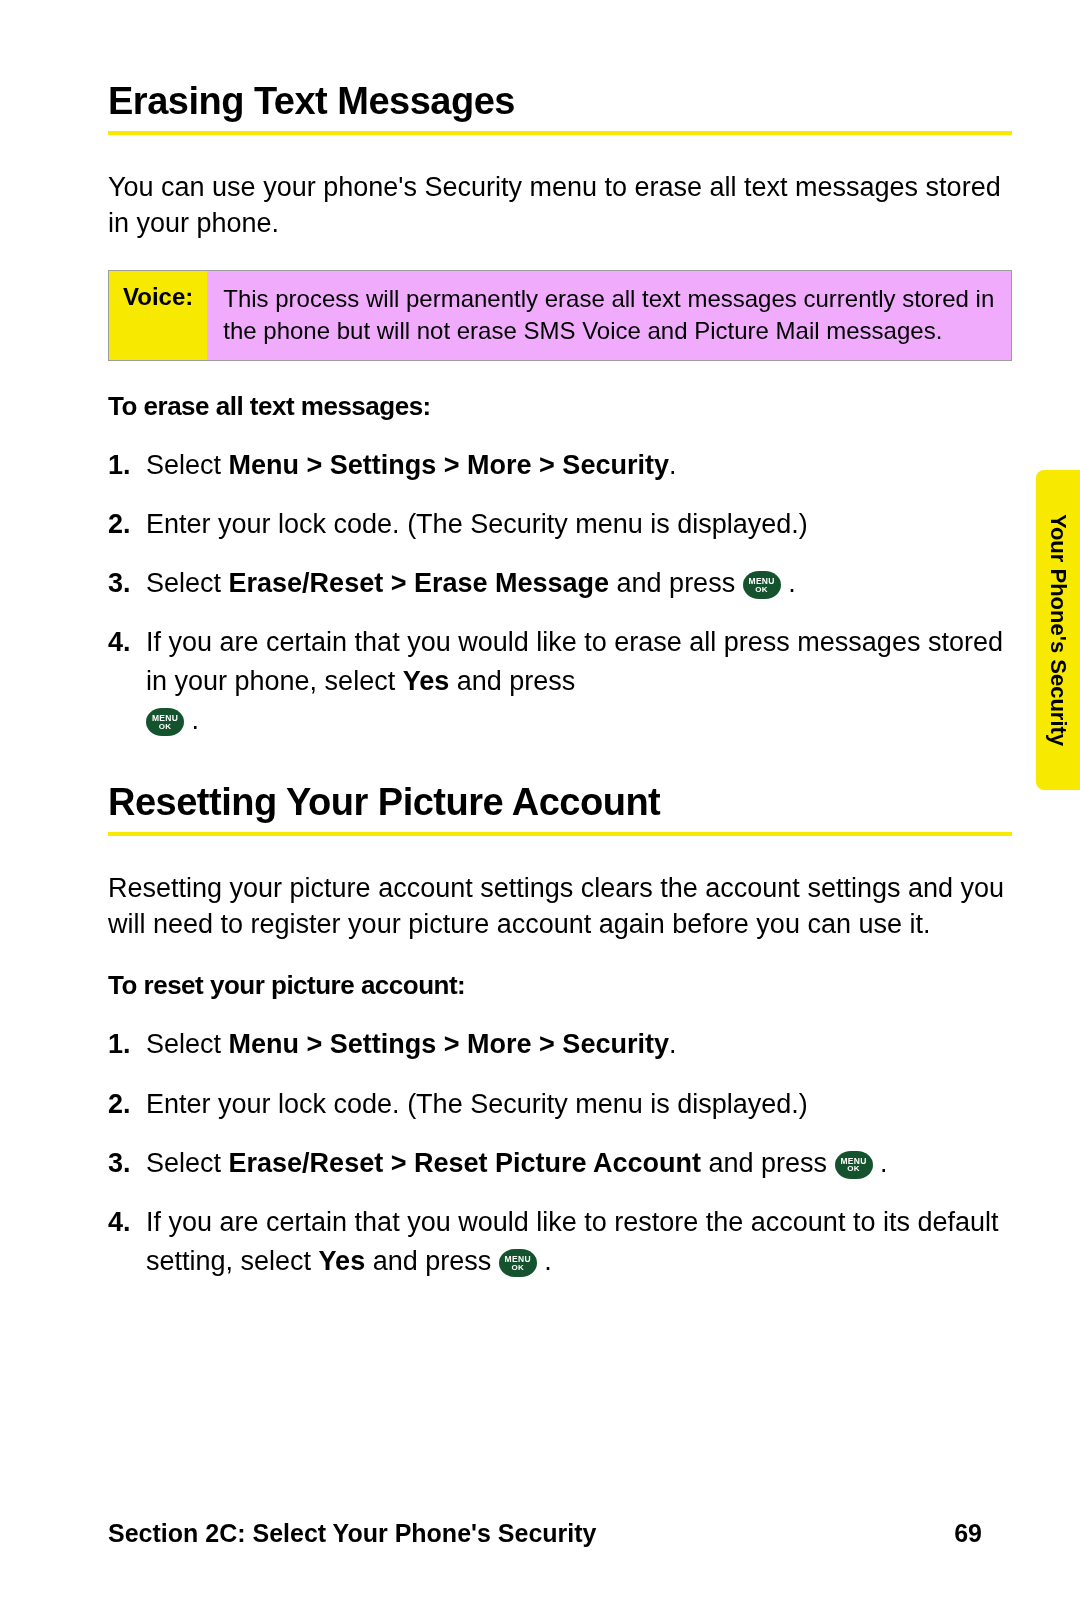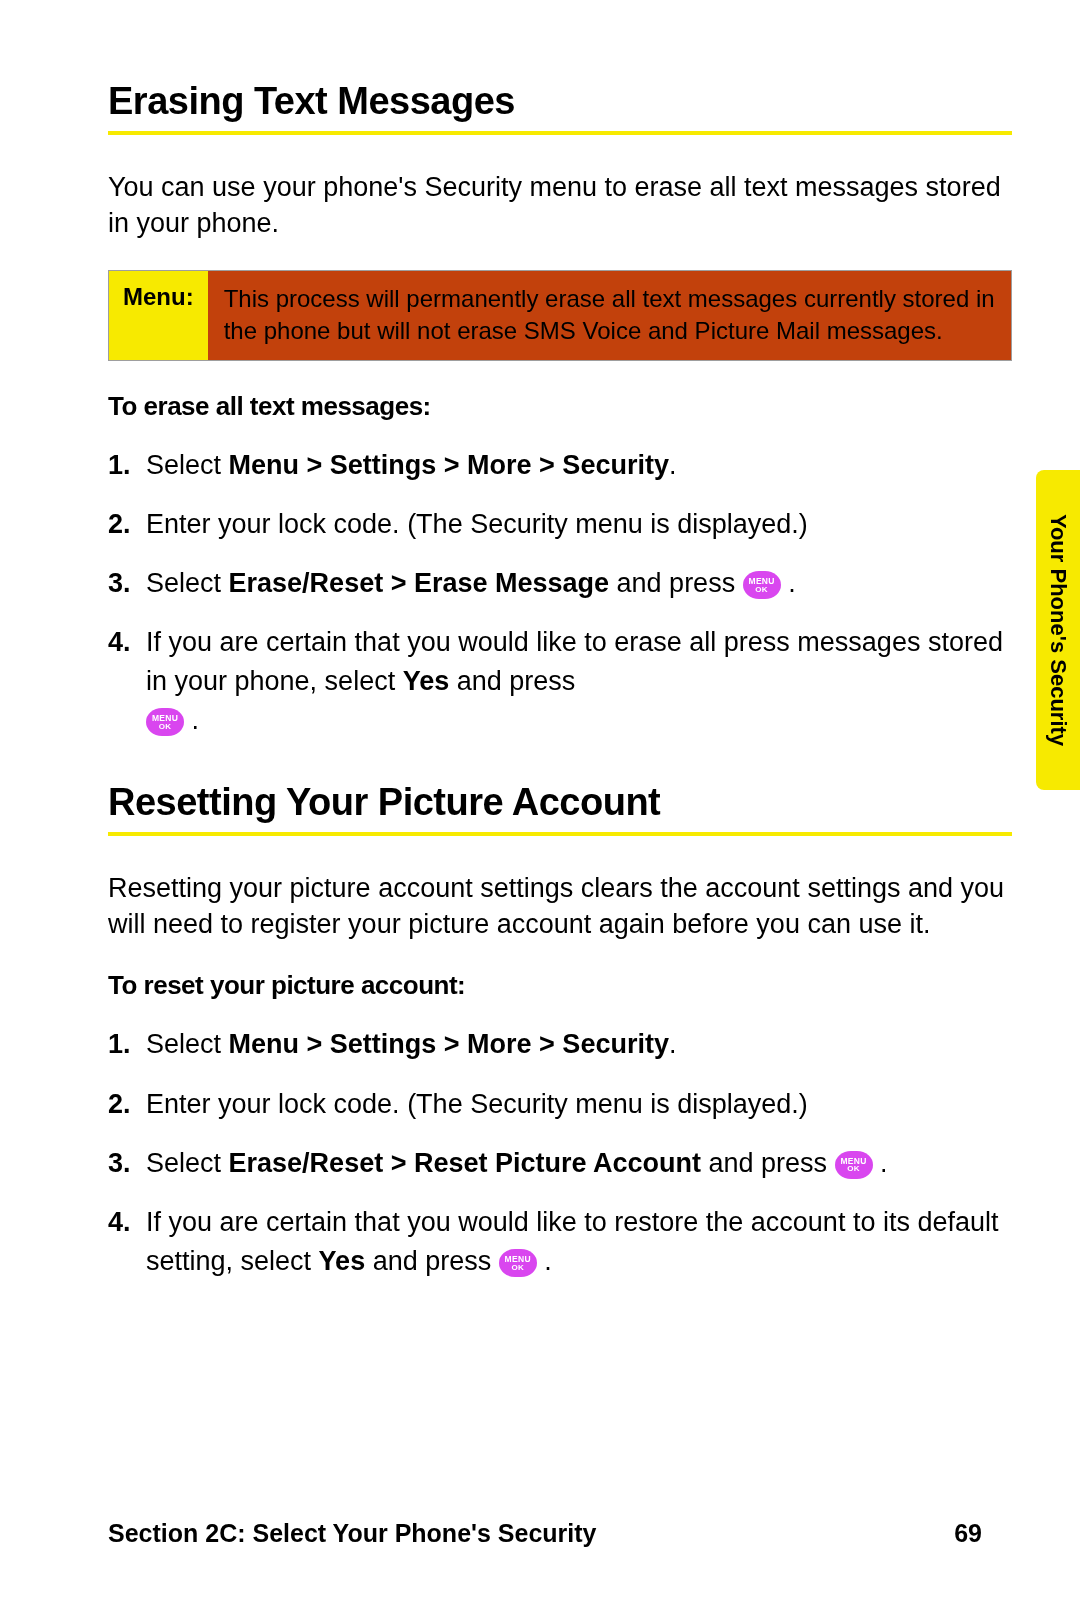--- a/index.html
+++ b/index.html
@@ -42,21 +42,21 @@
     margin-bottom: 30px;
   }
   .note-label {
     background: #f7ea00;
     font-weight: bold;
     font-size: 24px;
     padding: 12px 14px 0 14px;
     min-width: 60px;
   }
   .note-body {
-    background: #c2410c;
+    background: #f0abfc;
     font-size: 24px;
     line-height: 1.35;
     padding: 12px 16px;
     flex: 1;
   }
   .sub-head {
     font-weight: bold;
     font-size: 26px;
     margin: 0 0 24px 0;
     letter-spacing: -0.5px;
@@ -78,21 +78,21 @@
     font-weight: bold;
   }
   .b { font-weight: bold; }
   .menu-ok-icon {
     display: inline-flex;
     flex-direction: column;
     align-items: center;
     justify-content: center;
     width: 38px;
     height: 28px;
-    background: #d946ef;
+    background: #14532d;
     color: #fff;
     border-radius: 16px / 14px;
     font-size: 8px;
     line-height: 0.9;
     vertical-align: middle;
     font-weight: bold;
     padding-top:1px;
     box-sizing:border-box;
   }
   .menu-ok-icon .l1 { font-size: 8.5px; letter-spacing:0.3px;}
@@ -135,21 +135,21 @@
 </div>
 
 <div class="page">
 
   <h2 class="section-head">Erasing Text Messages</h2>
   <hr class="yellow-rule">
 
   <p class="body">You can use your phone's Security menu to erase all text messages stored in your phone.</p>
 
   <div class="note-box">
-    <div class="note-label">Menu:</div>
+    <div class="note-label">Voice:</div>
     <div class="note-body">This process will permanently erase all text messages currently stored in the phone but will not erase SMS Voice and Picture Mail messages.</div>
   </div>
 
   <p class="sub-head">To erase all text messages:</p>
 
   <ol class="steps">
     <li><span class="num">1.</span>
       <span>Select </span><span class="b">Menu &gt; Settings &gt; More &gt; Security</span><span>.</span>
     </li>
     <li><span class="num">2.</span>

